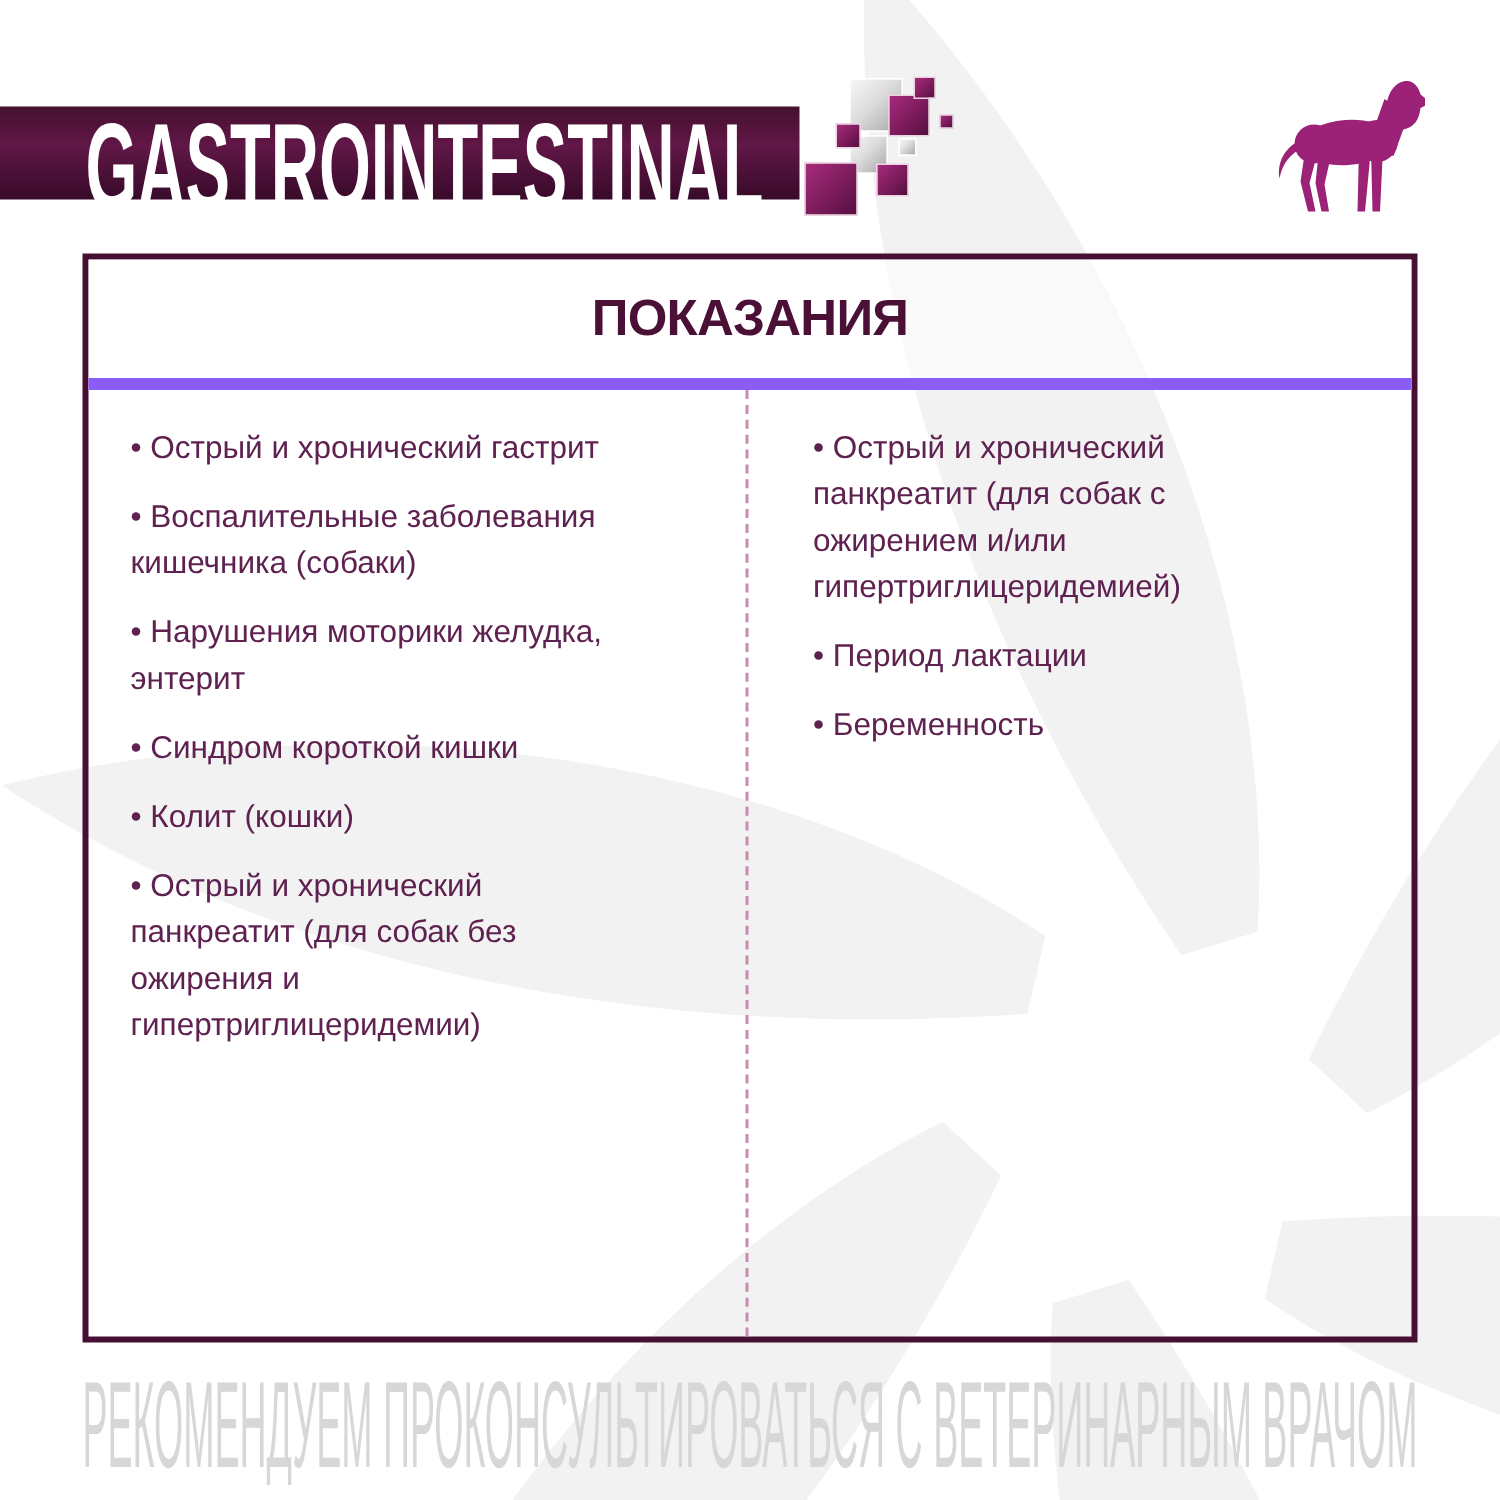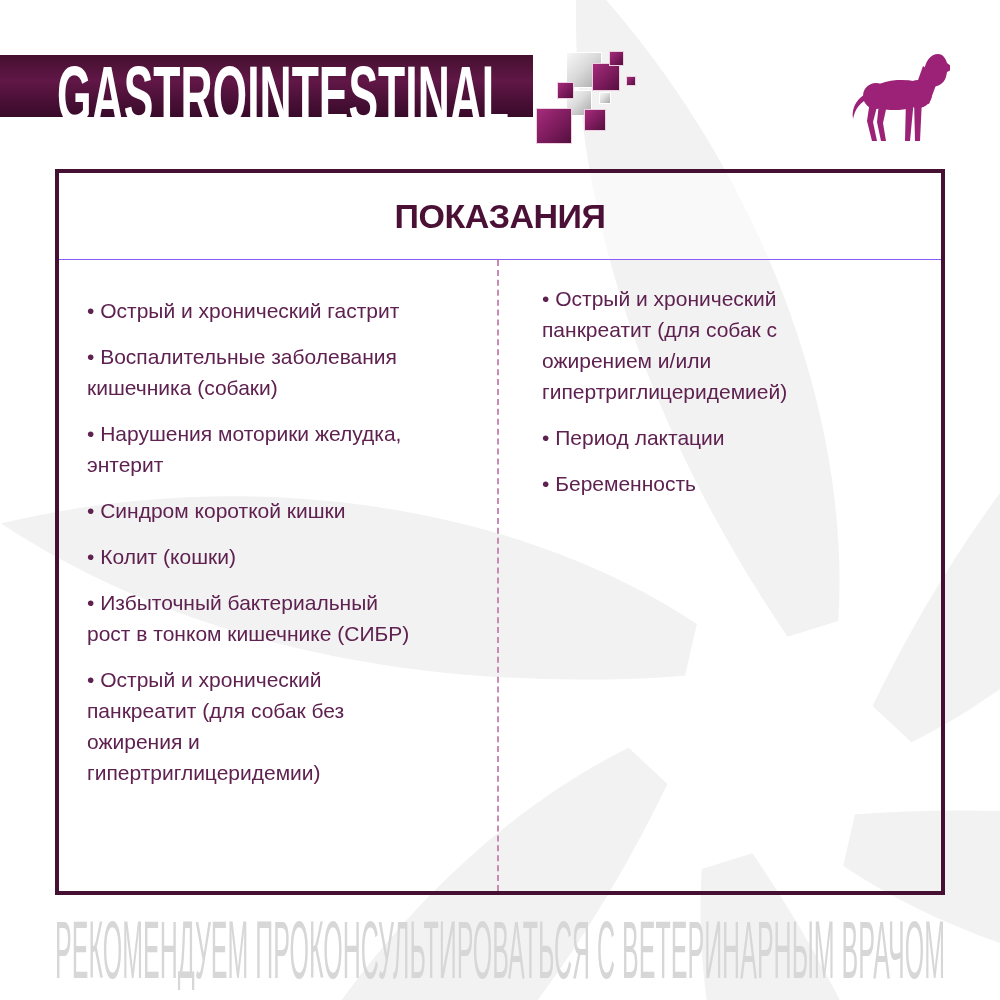--- a/index.html
+++ b/index.html
@@ -5,51 +5,51 @@
   html,body{margin:0;padding:0;background:#ffffff;}
   .page{
     position:relative;width:1000px;height:1000px;overflow:hidden;
     background:#ffffff;
     font-family:"Liberation Sans", sans-serif;
   }
   
   .swirls{position:absolute;left:0;top:0;z-index:0;}
   
   .banner{
-    position:absolute;left:0;top:55px;width:533px;height:62px;z-index:2;
+    position:absolute;left:0;top:71px;width:533px;height:62px;z-index:2;
     background:linear-gradient(180deg,#45102f 0%,#611747 42%,#4b1037 72%,#380a29 100%);
   }
   .banner svg{display:block;}
   
   .squares{position:absolute;left:0;top:0;z-index:2;}
   .sq{position:absolute;box-sizing:border-box;}
   .sq.purple{background:linear-gradient(135deg,#a62c7c 0%,#7c1b5c 55%,#55103f 100%);border:1px solid #ecd2e1;}
   .sq.silver{background:linear-gradient(135deg,#f7f7f7 0%,#dcdcdc 45%,#a8a8a8 100%);border:1px solid #ffffff;}
   
   .dog{position:absolute;left:846px;top:48px;z-index:2;}
   
   .card{
     position:absolute;left:55px;top:169px;width:890px;height:726px;z-index:1;
     box-sizing:border-box;border:4px solid #451032;background:transparent;
   }
   .thead{
     display:flex;height:87px;box-sizing:border-box;
-    border-bottom:1px solid #8b5cf6;background:rgba(255,255,255,0.55);
+    border-bottom:8px solid #8b5cf6;background:rgba(255,255,255,0.55);
   }
   .th{
     flex:1;display:flex;align-items:center;justify-content:center;
     font-size:34px;font-weight:bold;color:#4a1035;letter-spacing:-0.5px;
   }
   .tbody{position:relative;height:631px;box-sizing:border-box;}
   .divider{
     position:absolute;left:438px;top:0;bottom:0;width:0;
     border-left:2px dashed #c98bb1;
   }
   .col{position:absolute;top:0;box-sizing:border-box;}
-  .col.left{left:28px;width:405px;padding-top:23px;margin-top:12px;}
+  .col.left{left:28px;width:405px;padding-top:23px;}
   .col.right{left:483px;width:330px;padding-top:23px;}
   .li{
     margin:0 0 15px 0;
     font-size:21px;line-height:31px;color:#5e2150;
     white-space:pre-line;
   }
   
   .footer{position:absolute;left:55px;top:918px;z-index:1;}
 </style>
 </head>
@@ -111,22 +111,20 @@
     <div class="tbody">
       <div class="divider"></div>
       <div class="col left">
         <p class="li">• Острый и хронический гастрит</p>
         <p class="li">• Воспалительные заболевания
 кишечника (собаки)</p>
         <p class="li">• Нарушения моторики желудка,
 энтерит</p>
         <p class="li">• Синдром короткой кишки</p>
         <p class="li">• Колит (кошки)</p>
-        <p class="li">• Избыточный бактериальный
-рост в тонком кишечнике (СИБР)</p>
         <p class="li">• Острый и хронический
 панкреатит (для собак без
 ожирения и
 гипертриглицеридемии)</p>
       </div>
       <div class="col right">
         <p class="li">• Острый и хронический
 панкреатит (для собак с
 ожирением и/или
 гипертриглицеридемией)</p>

